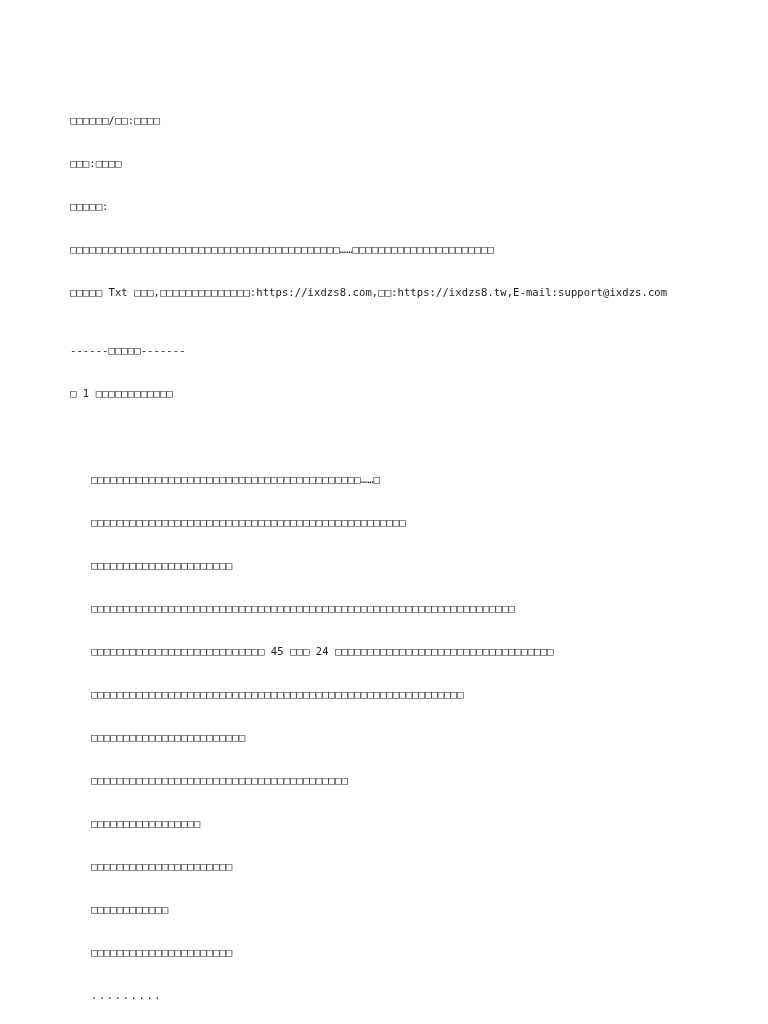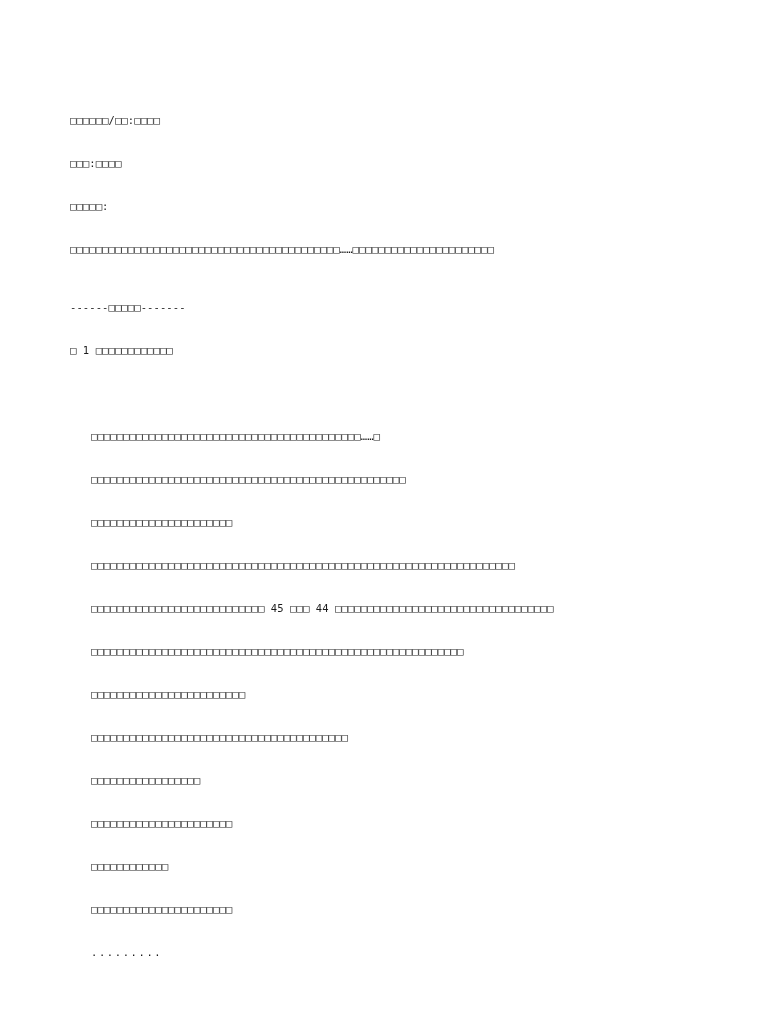--- a/index.html
+++ b/index.html
@@ -60,30 +60,31 @@
 </head>
 <body>
 
 <div class="page">
   <div class="doc">
 
     <div class="head-line">□□□□□□/□□:□□□□</div>
     <div class="head-line">□□□:□□□□</div>
     <div class="head-line">□□□□□:</div>
     <div class="head-line">□□□□□□□□□□□□□□□□□□□□□□□□□□□□□□□□□□□□□□□□□□……□□□□□□□□□□□□□□□□□□□□□□</div>
+    <div class="head-line">□□□□□ Txt □□□,□□□□□□□□□□□□□□:https://ixdzs8.com,□□:https://ixdzs8.tw,E-mail:support@ixdzs.com</div>
 
     <div class="rule">------□□□□□-------</div>
     <div class="chapter-title">□ 1 □□□□□□□□□□□□</div>
 
     <div class="body-block">
       <p class="para">□□□□□□□□□□□□□□□□□□□□□□□□□□□□□□□□□□□□□□□□□□……□</p>
       <p class="para">□□□□□□□□□□□□□□□□□□□□□□□□□□□□□□□□□□□□□□□□□□□□□□□□□</p>
       <p class="para">□□□□□□□□□□□□□□□□□□□□□□</p>
       <p class="para">□□□□□□□□□□□□□□□□□□□□□□□□□□□□□□□□□□□□□□□□□□□□□□□□□□□□□□□□□□□□□□□□□□</p>
-      <p class="para">□□□□□□□□□□□□□□□□□□□□□□□□□□□ 45 □□□ 44 □□□□□□□□□□□□□□□□□□□□□□□□□□□□□□□□□□</p>
+      <p class="para">□□□□□□□□□□□□□□□□□□□□□□□□□□□ 45 □□□ 24 □□□□□□□□□□□□□□□□□□□□□□□□□□□□□□□□□□</p>
       <p class="para">□□□□□□□□□□□□□□□□□□□□□□□□□□□□□□□□□□□□□□□□□□□□□□□□□□□□□□□□□□</p>
       <p class="para">□□□□□□□□□□□□□□□□□□□□□□□□</p>
       <p class="para">□□□□□□□□□□□□□□□□□□□□□□□□□□□□□□□□□□□□□□□□</p>
       <p class="para">□□□□□□□□□□□□□□□□□</p>
       <p class="para">□□□□□□□□□□□□□□□□□□□□□□</p>
       <p class="para">□□□□□□□□□□□□</p>
       <p class="para">□□□□□□□□□□□□□□□□□□□□□□</p>
       <p class="para dots">.........</p>
       
       

